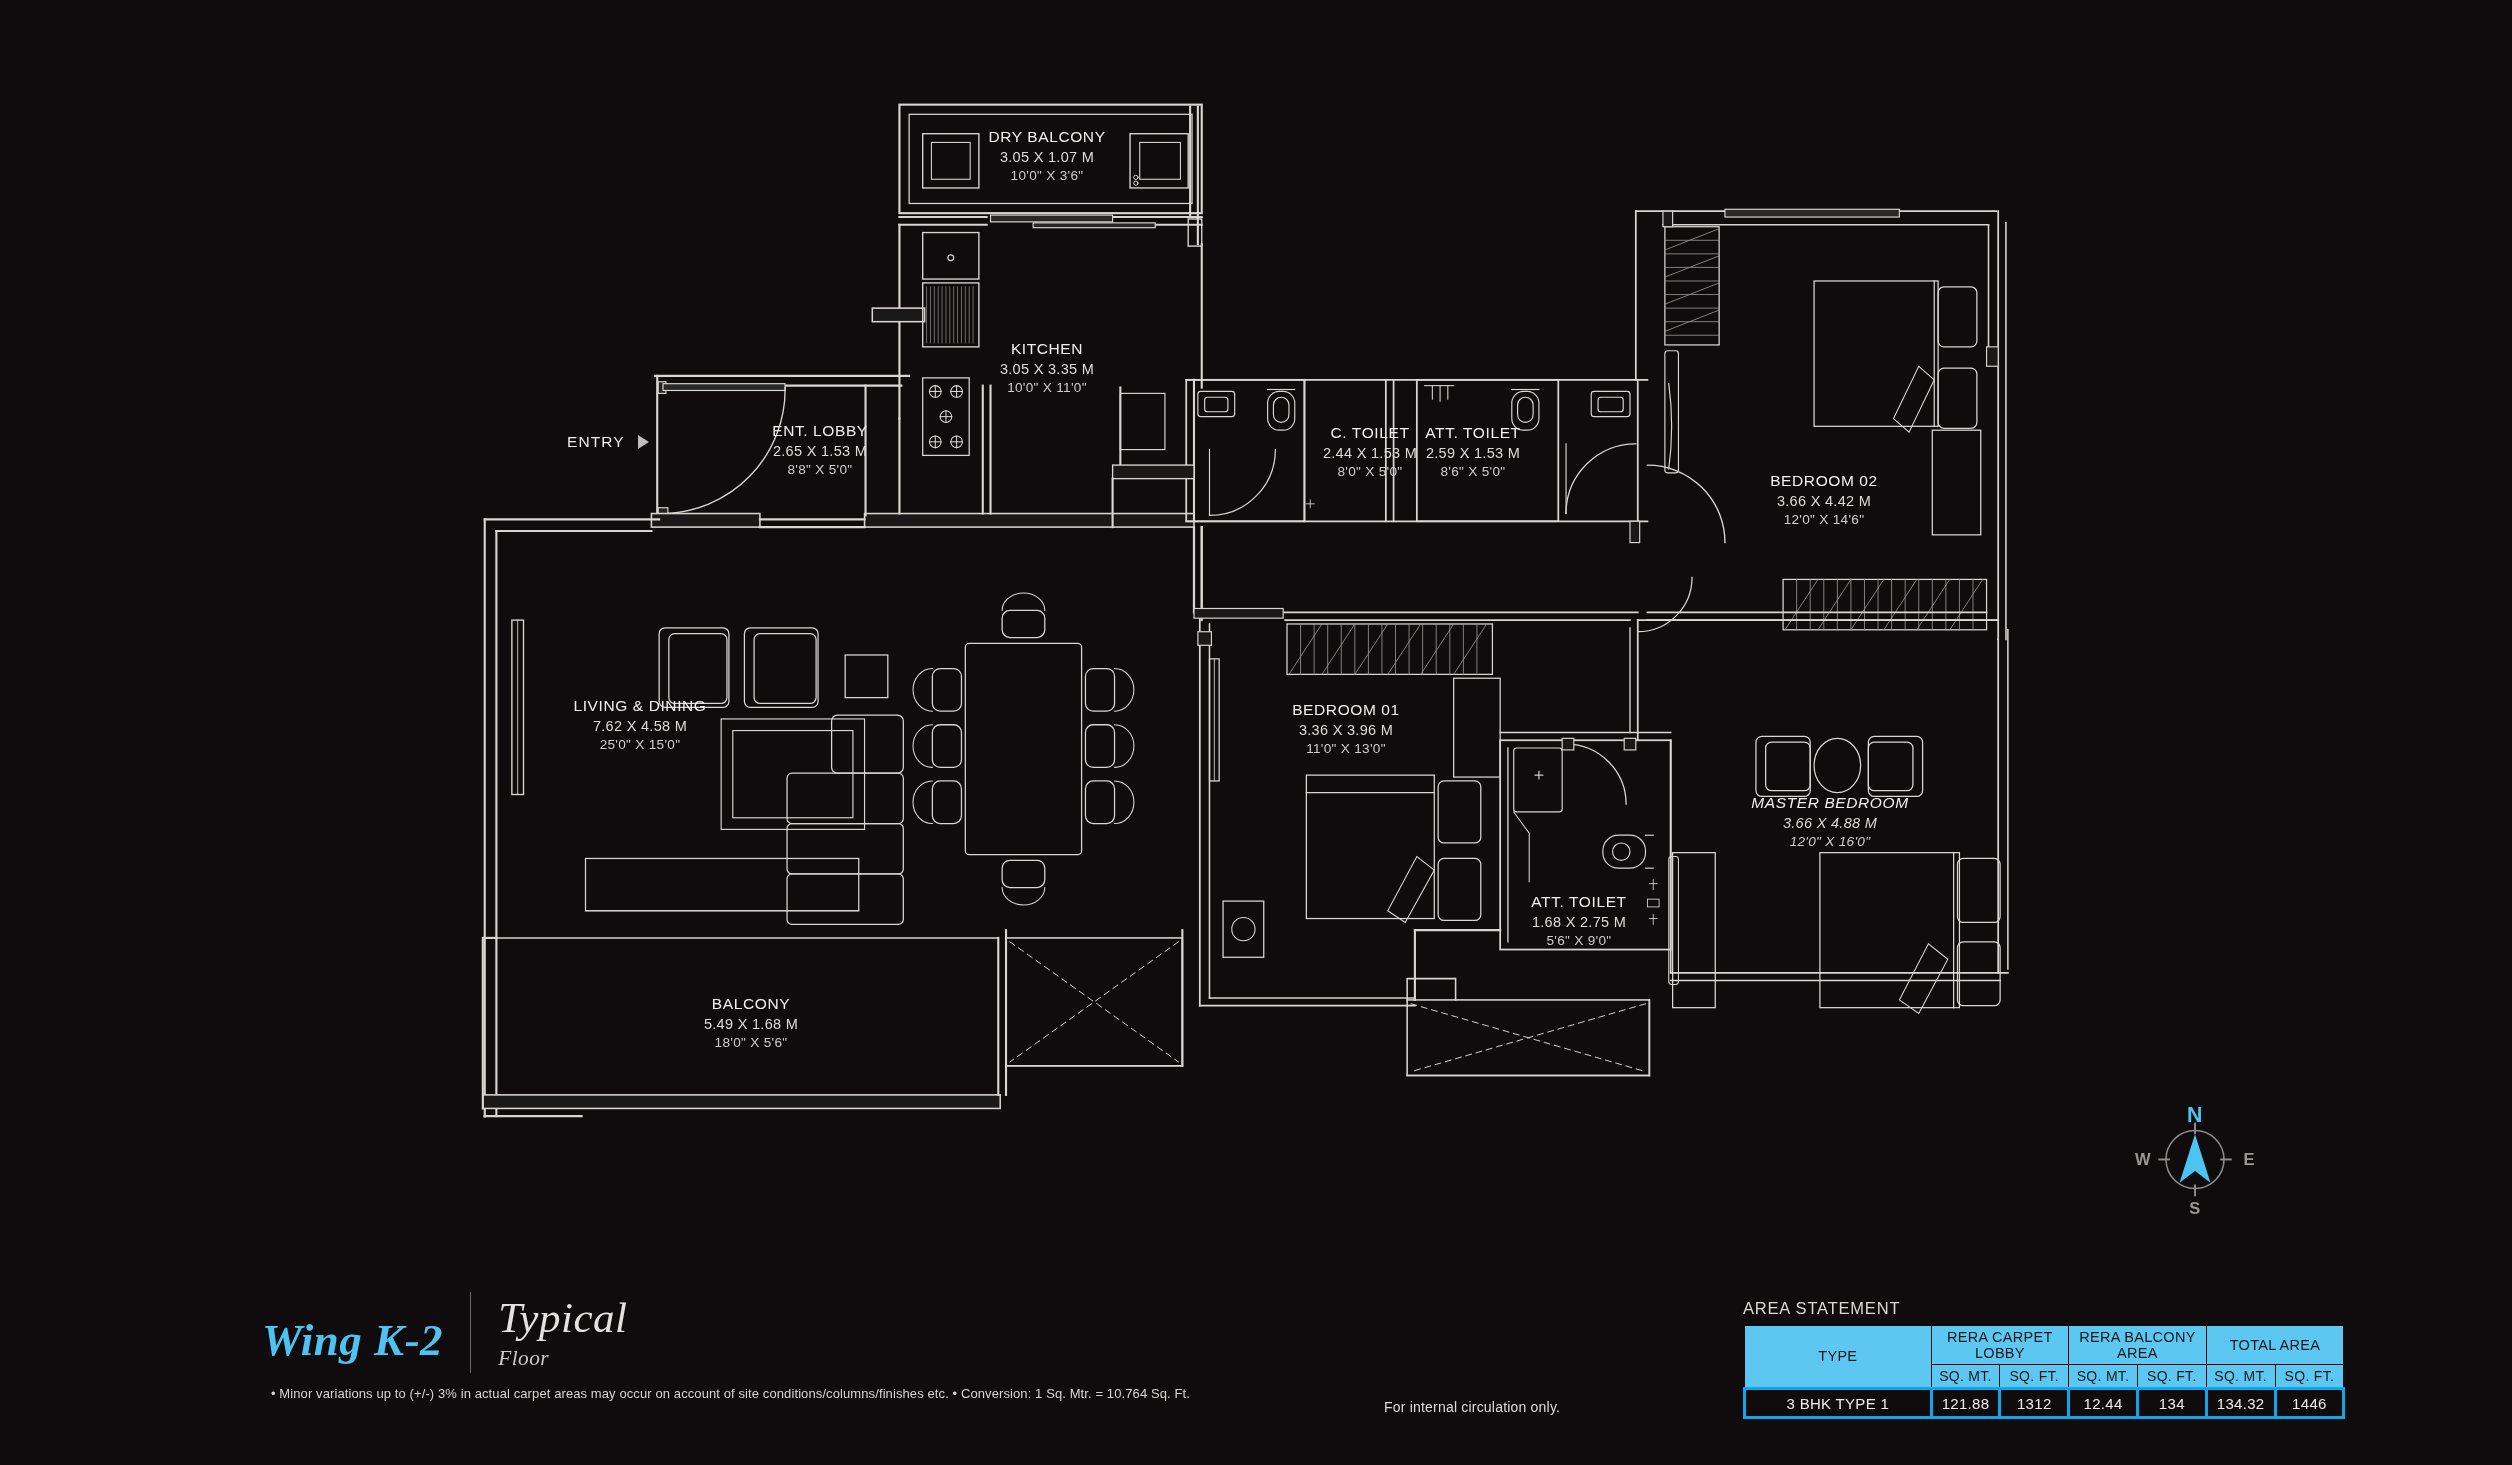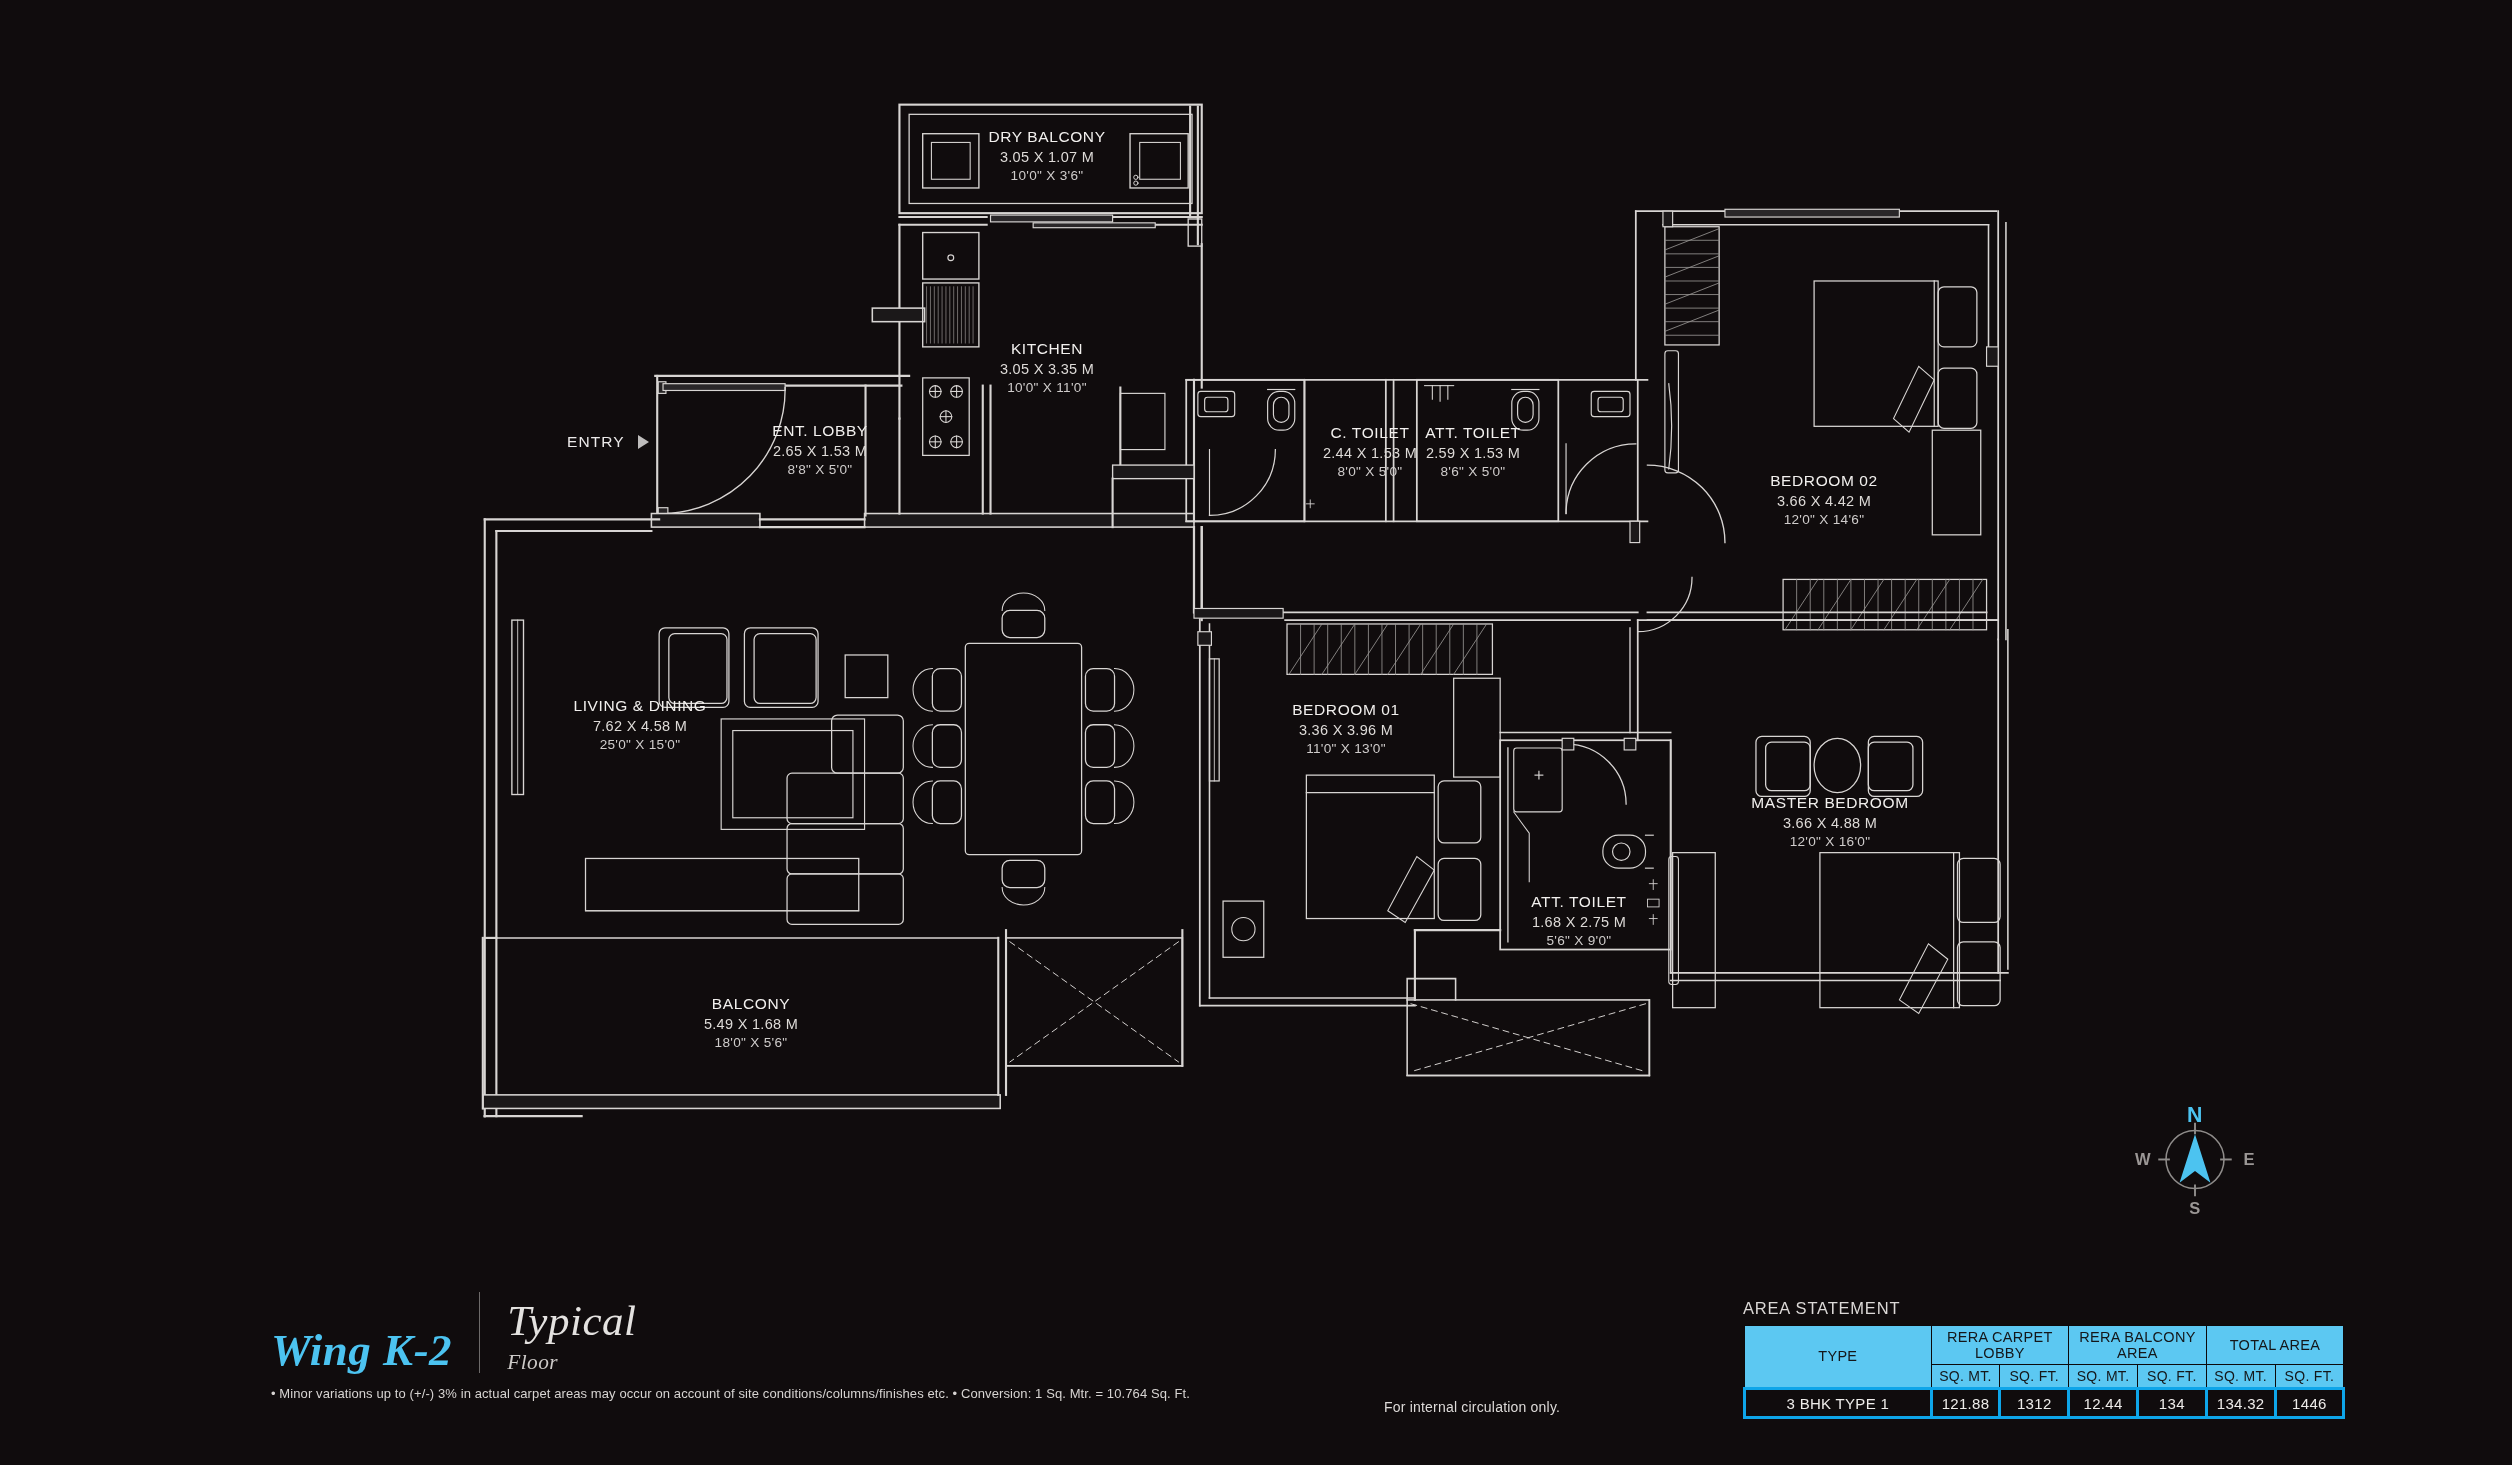--- a/index.html
+++ b/index.html
@@ -155,24 +155,24 @@
     color: #eeecea;
     padding: 4.8px 3.9px;
     font-size: 15px;
     border: 3px solid #0ea5e9;
   }
   table.area-table tbody td.cell-type { font-size: 15px; }
 
   
   #branding {
     position: absolute;
-    left: 271px;
+    left: 262px;
     top: 1292px;
     display: flex;
-    align-items: flex-end;
+    align-items: center;
   }
   #branding .wing {
     font-family: "Liberation Serif", serif;
     font-style: italic;
     font-weight: bold;
     font-size: 45px;
     color: #4cc3f0;
     letter-spacing: 0.5px;
     line-height: 1;
     padding-top: 15.5px;
@@ -701,21 +701,21 @@
     <span class="rl-dim-m">7.62 X 4.58 M</span>
     <span class="rl-dim-f">25'0" X 15'0"</span>
   </div>
 
   <div class="room-label" style="left:1346px; top:700px;">
     <span class="rl-name">BEDROOM 01</span>
     <span class="rl-dim-m">3.36 X 3.96 M</span>
     <span class="rl-dim-f">11'0" X 13'0"</span>
   </div>
 
-  <div class="room-label" style="left:1830px; top:793px;">
+  <div class="room-label" style="left:1830px; top:793px;font-style:italic;">
     <span class="rl-name">MASTER BEDROOM</span>
     <span class="rl-dim-m">3.66 X 4.88 M</span>
     <span class="rl-dim-f">12'0" X 16'0"</span>
   </div>
 
   <div class="room-label" style="left:1579px; top:892px;">
     <span class="rl-name">ATT. TOILET</span>
     <span class="rl-dim-m">1.68 X 2.75 M</span>
     <span class="rl-dim-f">5'6" X 9'0"</span>
   </div>

